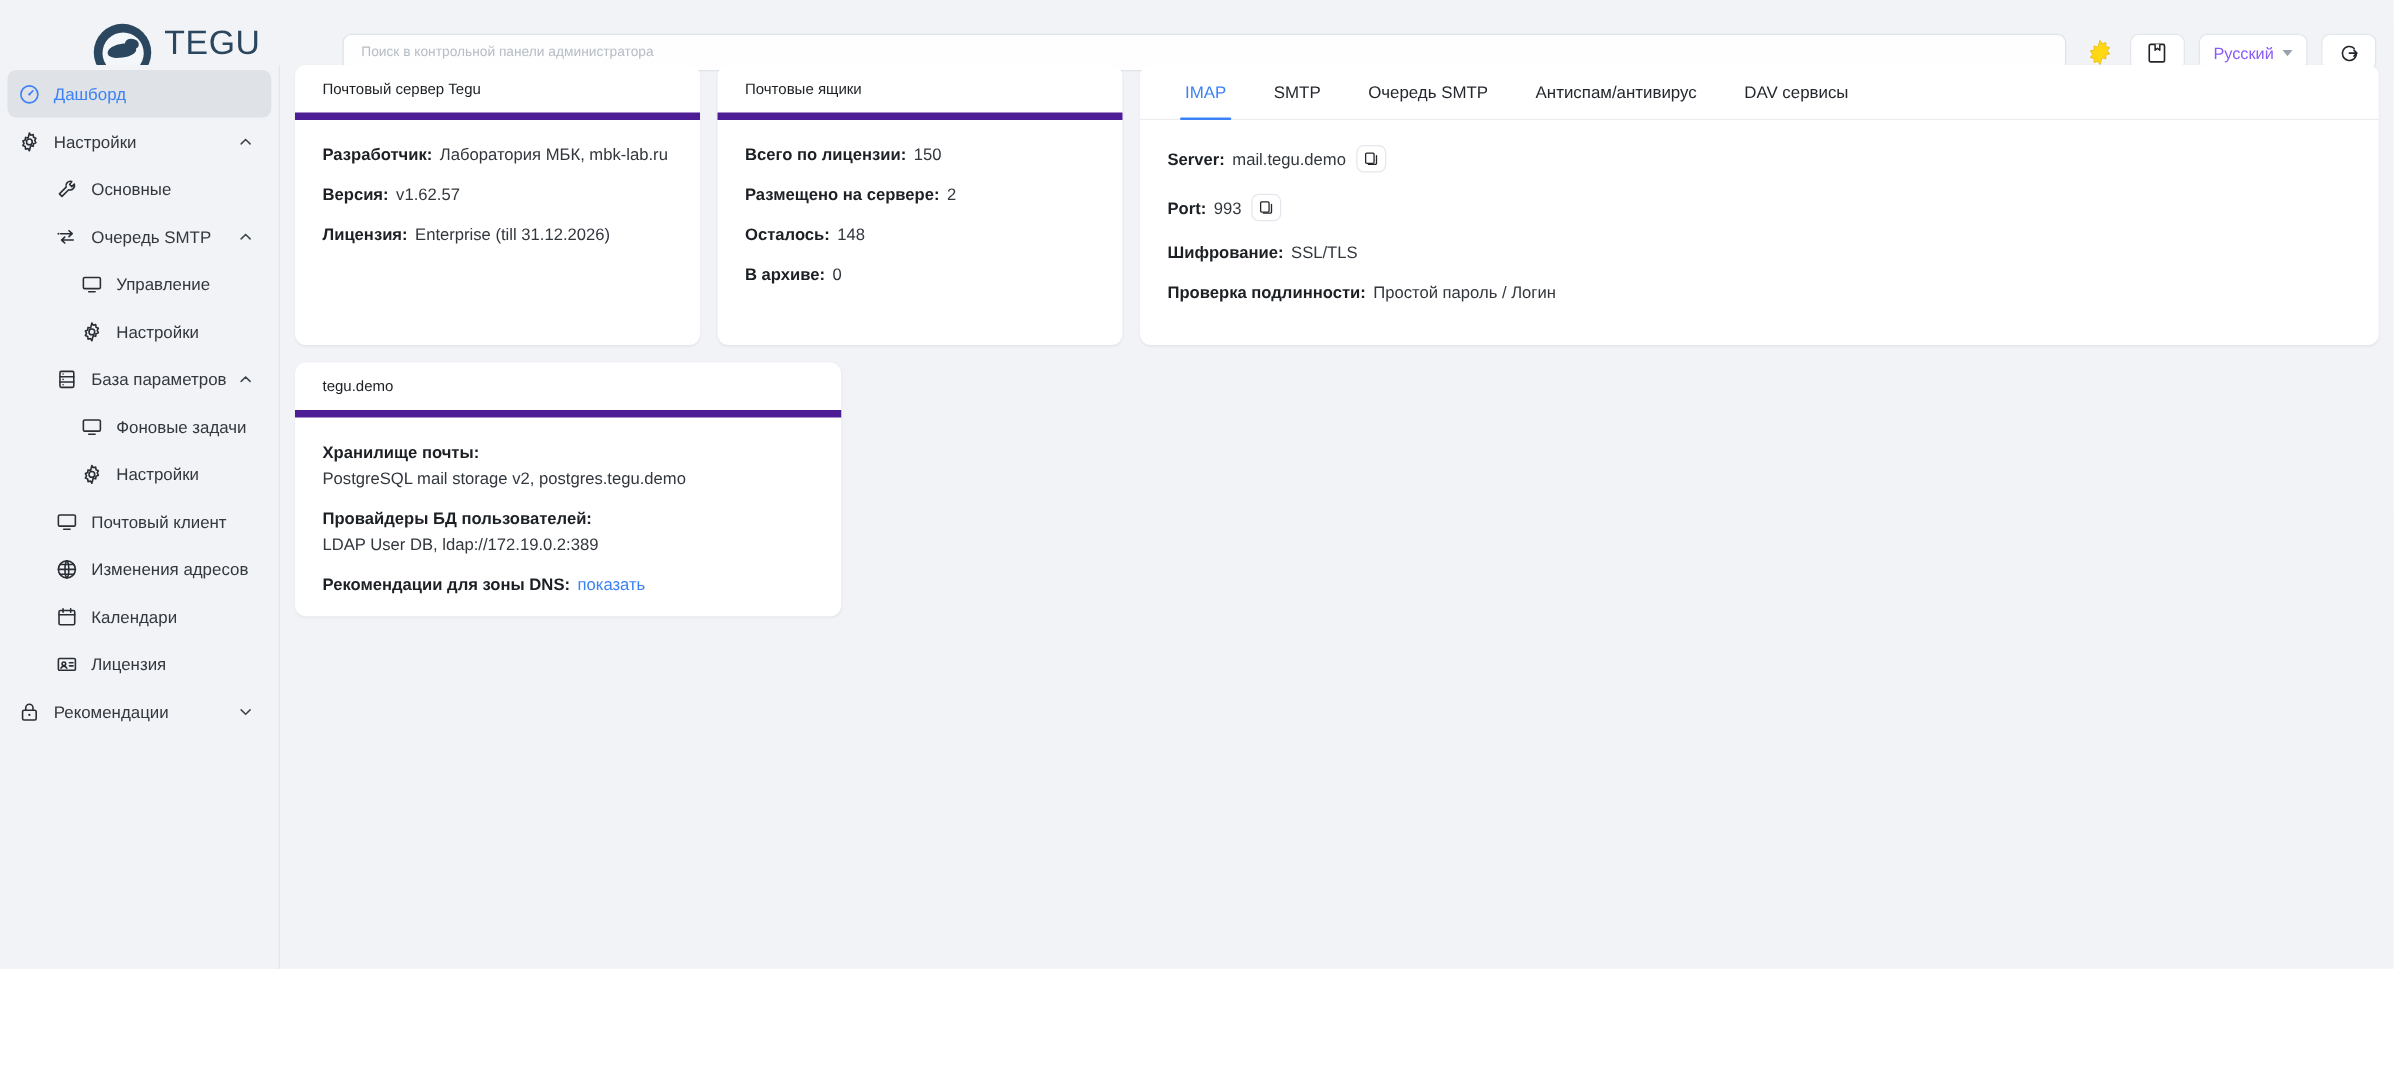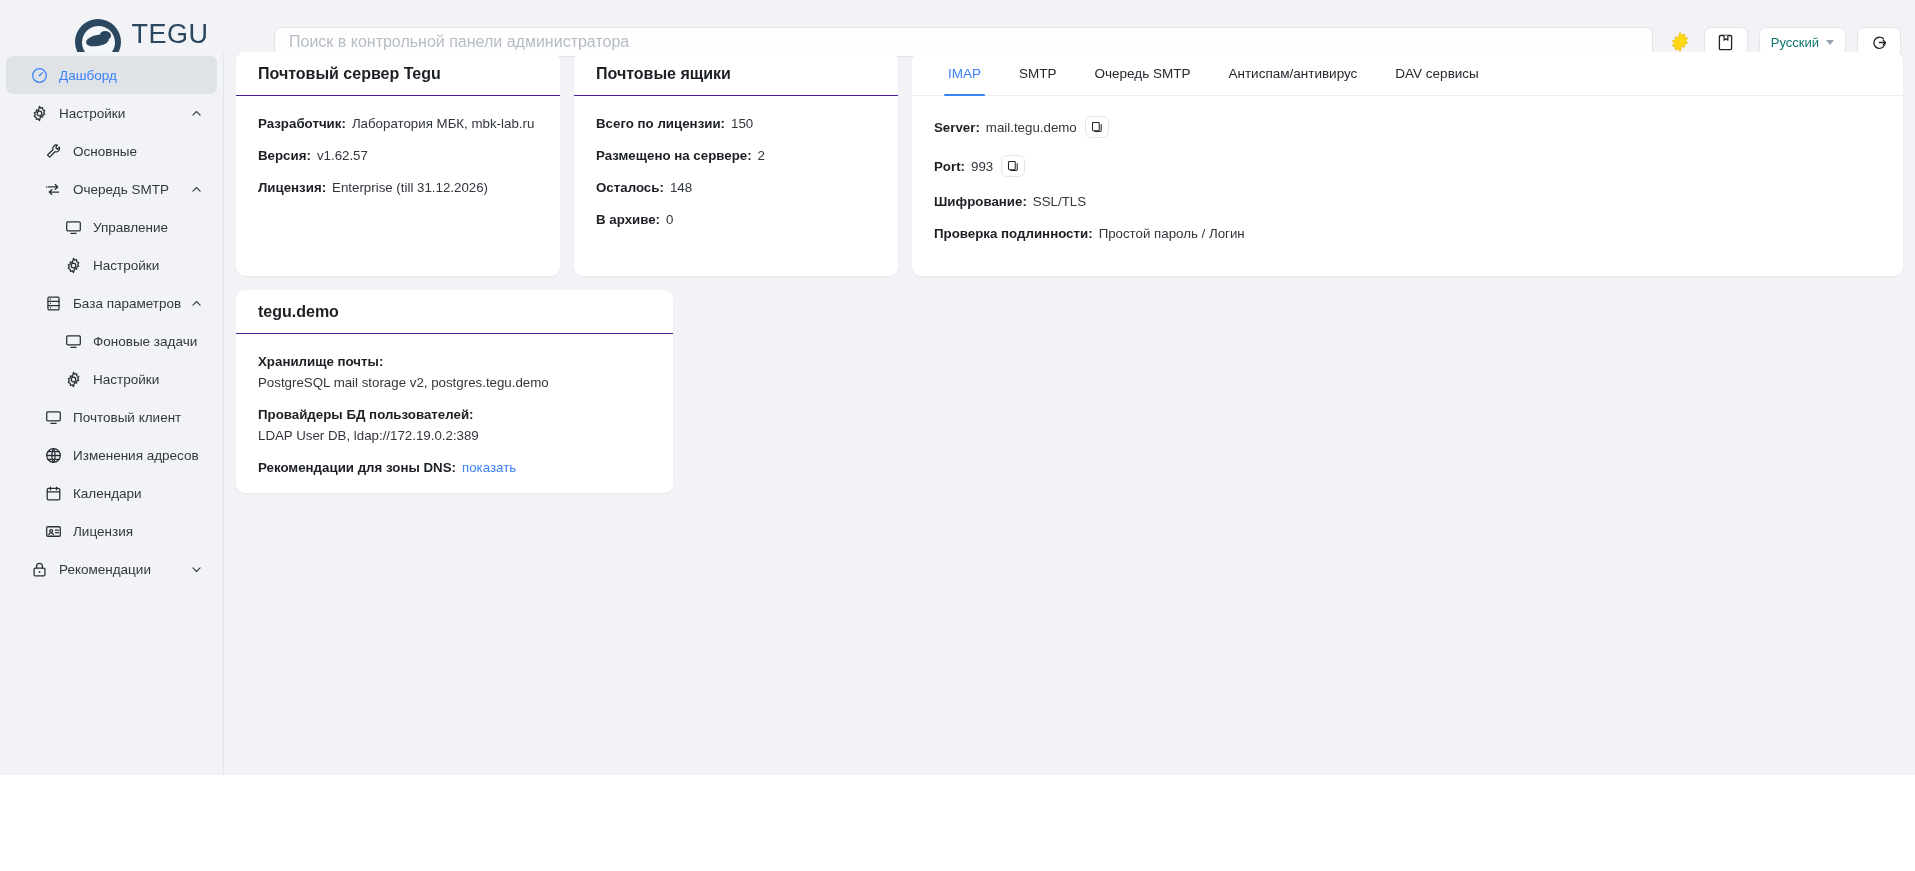--- a/index.html
+++ b/index.html
@@ -59,21 +59,21 @@
   }
   .brand-version {
     font-size: 12.5px; color: #4a6b86; margin-top: 3px;
   }
 
   .search-wrap { flex: 1; padding: 0 14px 0 0; }
   .search-input {
     width: 100%; height: 30px;
     border: 1px solid #e0e3e8; border-radius: 7px;
     background: #fefefe;
-    font-size: 16px; color: #333;
+    font-size: 11px; color: #333;
     padding: 0 14px;
     font-family: inherit;
     outline: none;
   }
   .search-input::placeholder { color: #b6bcc6; }
 
   .header-actions { display: flex; align-items: center; gap: 11px; padding-right: 14px; }
   .sun-icon {
     width: 26px; height: 26px; position: relative;
     display: flex; align-items: center; justify-content: center;
@@ -84,21 +84,21 @@
     border: 1px solid #e3e6eb; border-radius: 7px;
     background: #fff;
     display: flex; align-items: center; justify-content: center;
     cursor: pointer;
   }
   .lang-select {
     min-width: 84px; height: 30px;
     border: 1px solid #e3e6eb; border-radius: 7px;
     background: #fff;
     display: flex; align-items: center; justify-content: center; gap: 7px;
-    font-size: 13px; color: #0f766e;
+    font-size: 13px; color: #8b5cf6;
     padding: 0 11px; cursor: pointer;
   }
   .chev {
     width: 0; height: 0;
     border-left: 4.5px solid transparent;
     border-right: 4.5px solid transparent;
     border-top: 5px solid #9aa2ad;
   }
 
   
@@ -120,42 +120,42 @@
     width: 19px; height: 19px; flex: none;
     display: flex; align-items: center; justify-content: center;
     margin-right: 10px;
   }
   .nav-item.active { background: #dfe2e7; color: #3b82f6; }
   .nav-item.active .nav-icon svg { stroke: #3b82f6; }
   .nav-item .nav-caret {
     position: absolute; right: 14px;
     display: flex; align-items: center;
   }
-  .lvl0 { padding-left: 24px; }
+  .lvl0 { padding-left: 8px; }
   .lvl1 { padding-left: 38px; }
   .lvl2 { padding-left: 58px; }
   .nav-caret svg { stroke: #4a5159; }
 
   
   .main {
     position: absolute; left: 224px; top: 52px;
     width: 1691px; height: 723px;
     padding: 0 12px;
   }
   .row { display: flex; gap: 14px; }
   .card {
     background: #ffffff;
     border-radius: 9px;
     box-shadow: 0 1px 2px rgba(16,24,40,.05);
   }
   .card-head {
     height: 44px; display: flex; align-items: center;
     padding: 0 22px;
-    border-bottom: 1px solid #4c1d95;
-    font-size: 16px; font-weight: 700; color: #1c2024;
+    border-bottom: 6px solid #4c1d95;
+    font-size: 12px; font-weight: 400; color: #1c2024;
   }
   .card-body { padding: 20px 22px 22px; }
   .kv {
     font-size: 13.3px; color: #22262b;
     margin-bottom: 17px;
     display: flex; align-items: center; flex-wrap: wrap; gap: 6px;
   }
   .kv:last-child { margin-bottom: 0; }
   .kv .k { font-weight: 700; color: #1c2024; }
   .kv .v { font-weight: 400; color: #32373d; }

